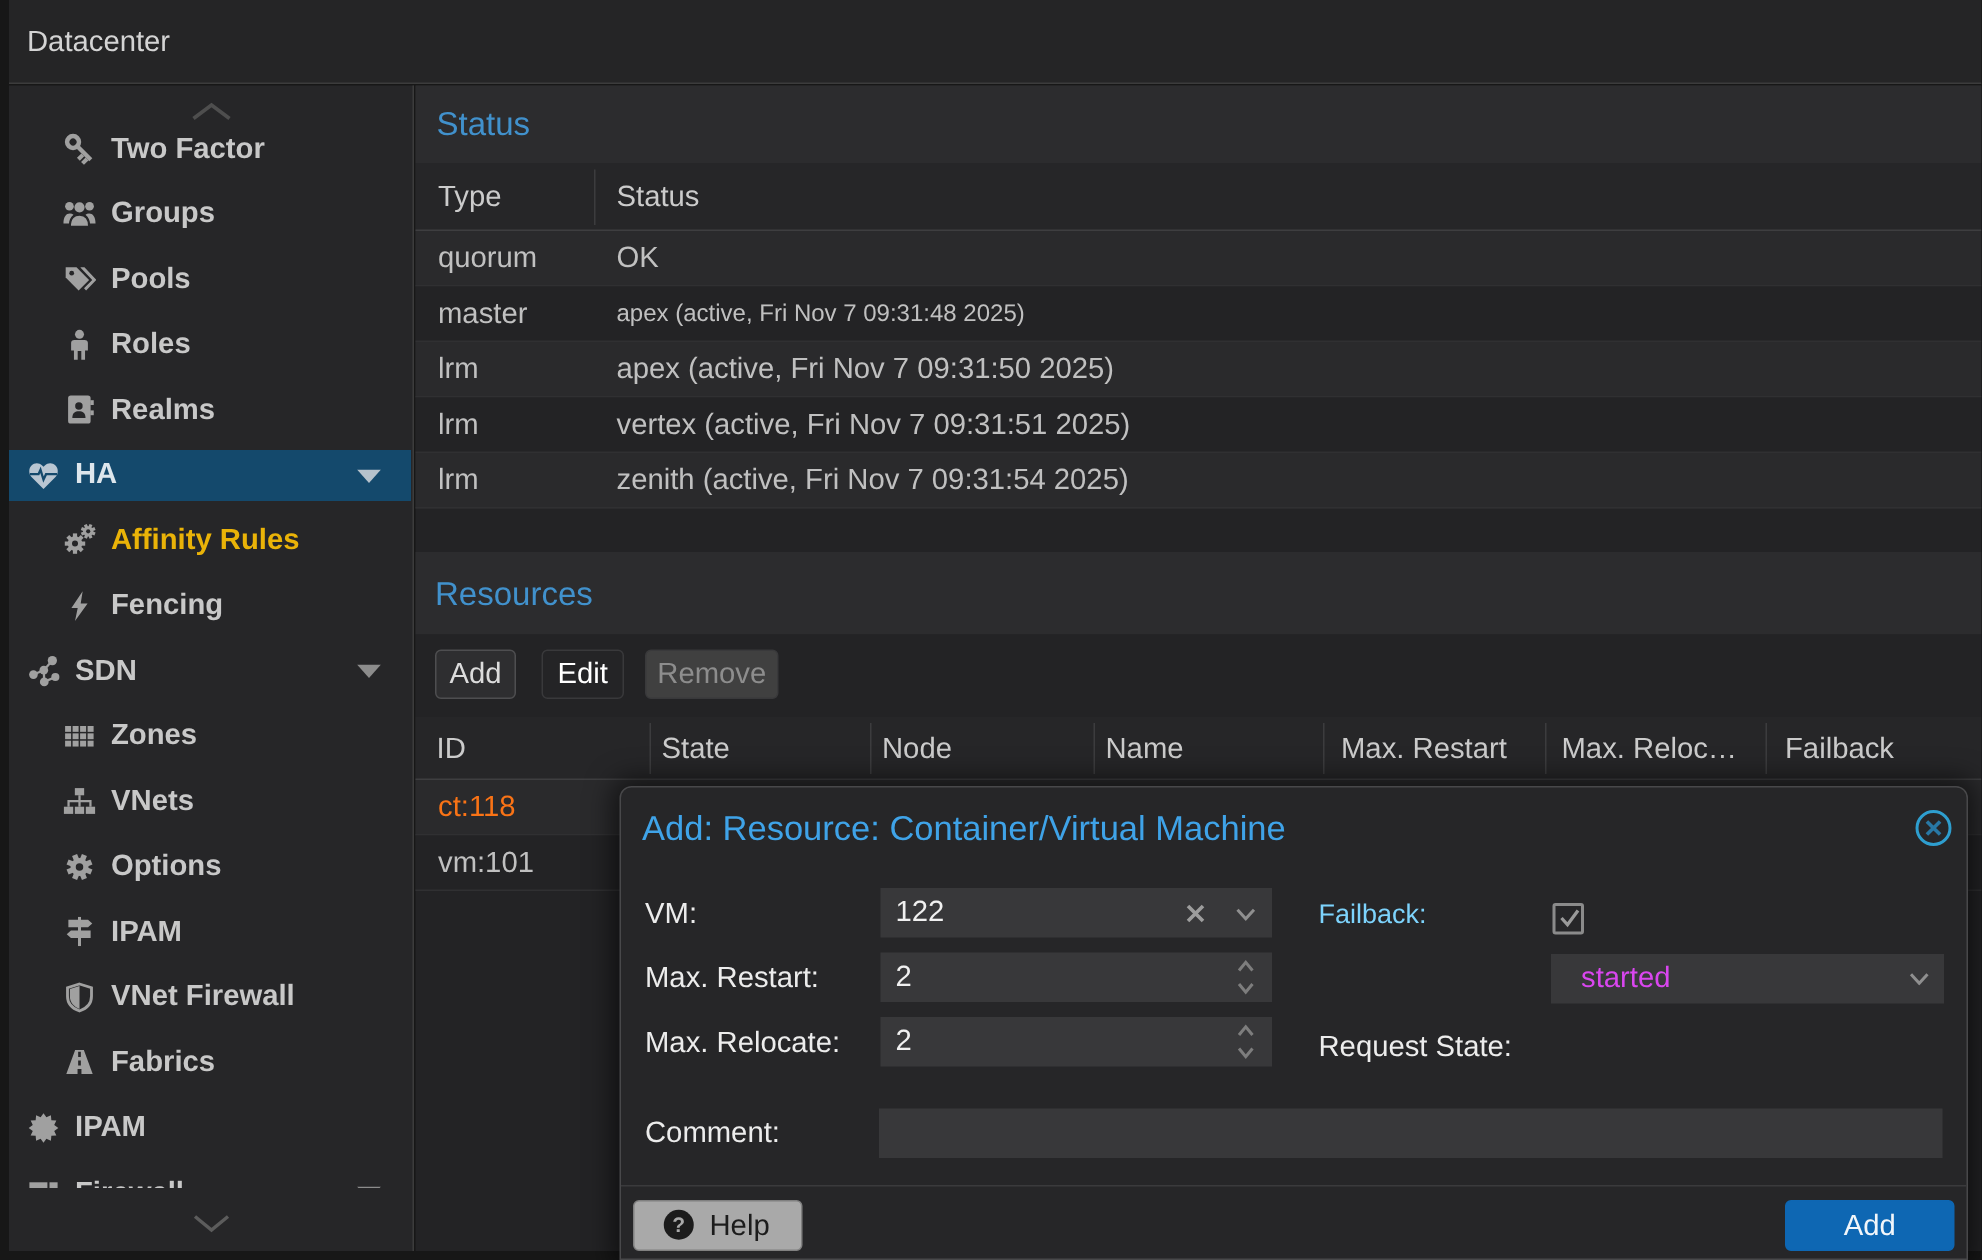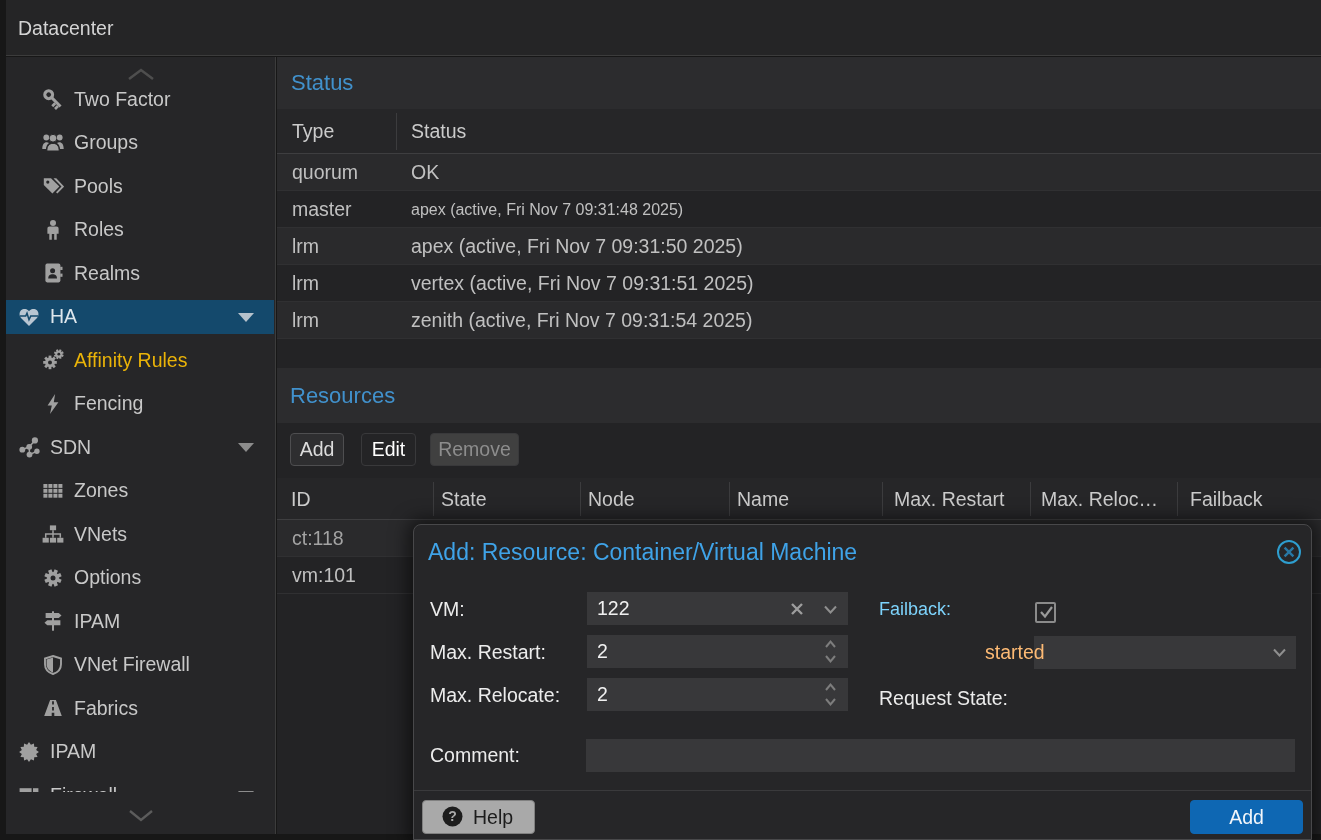--- a/index.html
+++ b/index.html
@@ -9,21 +9,21 @@
 </style></head><body>
 <div style="left:6px;top:0;width:1315px;height:56px;background:#252526;border-bottom:1px solid #3c3c3c;"></div>
 <div class="txt" style="left:18px;top:0;height:56px;line-height:57px;font-size:19.5px;color:#d4d4d4;">Datacenter</div>
 <div style="left:6px;top:57px;width:270px;height:777px;background:#262628;border-right:1px solid #3c3c3c;"></div>
 <svg class="ic" style="left:125px;top:66px" width="32" height="16" viewBox="0 0 32 16">
     <path d="M4 13 L16 4 L28 13" fill="none" stroke="#4e4e4e" stroke-width="2.5"></path>
   </svg>
 <svg class="ic" style="left:127px;top:808px" width="28" height="15" viewBox="0 0 28 15">
     <path d="M3 3 L14 12 L25 3" fill="none" stroke="#5c5c5c" stroke-width="2.3"></path>
   </svg>
-<div style="left:6px;top:57px;width:270px;height:735px;overflow:hidden;">
+<div style="left:6px;top:57px;width:270px;height:735px;overflow:hidden;font-weight:bold;">
 <svg class="ic" style="left:36px;top:31.0px;color:#a0a0a0" width="22" height="22" viewBox="0 0 22 22">
       <g transform="rotate(-45 11 11)">
         <circle cx="11" cy="4.9" r="3.9" fill="none" stroke="currentColor" stroke-width="3.1"></circle>
         <rect x="9.6" y="8.4" width="2.9" height="13.2" fill="currentColor"></rect>
         <rect x="5.4" y="14.2" width="4.2" height="2.7" fill="currentColor"></rect>
         <rect x="5.4" y="18.1" width="4.2" height="2.7" fill="currentColor"></rect>
       </g>
     </svg>
 <div class="txt" style="left:68px;top:20.5px;height:43px;line-height:43px;font-size:19.5px;color:#c8c8c8;">Two Factor</div>
 <svg class="ic" style="left:36px;top:74.5px;color:#a0a0a0" width="22" height="22" viewBox="0 0 22 22">
@@ -227,21 +227,21 @@
 <div style="left:1030px;top:482px;width:1px;height:34px;background:#3c3c3e;"></div>
 <div style="left:1177px;top:482px;width:1px;height:34px;background:#3c3c3e;"></div>
 <div class="txt" style="left:291px;top:478px;height:42px;line-height:42px;font-size:19.5px;color:#cbcbcb;">ID</div>
 <div class="txt" style="left:441px;top:478px;height:42px;line-height:42px;font-size:19.5px;color:#cbcbcb;">State</div>
 <div class="txt" style="left:588px;top:478px;height:42px;line-height:42px;font-size:19.5px;color:#cbcbcb;">Node</div>
 <div class="txt" style="left:737px;top:478px;height:42px;line-height:42px;font-size:19.5px;color:#cbcbcb;">Name</div>
 <div class="txt" style="left:894px;top:478px;height:42px;line-height:42px;font-size:19.5px;color:#cbcbcb;">Max. Restart</div>
 <div class="txt" style="left:1041px;top:478px;height:42px;line-height:42px;font-size:19.5px;color:#cbcbcb;">Max. Reloc…</div>
 <div class="txt" style="left:1190px;top:478px;height:42px;line-height:42px;font-size:19.5px;color:#cbcbcb;">Failback</div>
 <div style="left:277px;top:520px;width:1044px;height:37px;background:#2a2a2c;border-bottom:1px solid #303032;"></div>
-<div class="txt" style="left:292px;top:520px;height:37px;line-height:37px;font-size:19.5px;color:#a3a3a3;">ct:118</div>
+<div class="txt" style="left:292px;top:520px;height:37px;line-height:37px;font-size:19.5px;color:#f97316;">ct:118</div>
 <div style="left:277px;top:557px;width:1044px;height:37px;background:#232325;border-bottom:1px solid #303032;"></div>
 <div class="txt" style="left:292px;top:557px;height:37px;line-height:37px;font-size:19.5px;color:#c0c0c0;">vm:101</div>
 <div style="left:413px;top:524px;width:899px;height:316px;background:#262628;border:1px solid #48484a;border-radius:8px 8px 0 0;box-shadow:0 0 18px 5px rgba(0,0,0,0.55);"></div>
 <div class="txt" style="left:428px;top:524px;height:54px;line-height:56px;font-size:23px;color:#3fa3e8;">Add: Resource: Container/Virtual Machine</div>
 <svg class="ic" style="left:1276px;top:539px" width="26" height="26" viewBox="0 0 26 26">
 <circle cx="13" cy="13" r="11" fill="none" stroke="#2e9ecf" stroke-width="2"></circle>
 <path d="M8.6 8.6 L17.4 17.4 M17.4 8.6 L8.6 17.4" stroke="#2878a5" stroke-width="2.4"></path>
   </svg>
 <div class="txt" style="left:430px;top:592px;height:34px;line-height:34px;font-size:19.5px;color:#ececec;">VM:</div>
 <div style="left:587px;top:592px;width:261px;height:33px;background:#38383a;"></div>
@@ -266,21 +266,21 @@
     <path d="M2 8 L6.5 2.5 L11 8" fill="none" stroke="#7d7d7d" stroke-width="2"></path>
     <path d="M2 17 L6.5 22.5 L11 17" fill="none" stroke="#7d7d7d" stroke-width="2"></path>
   </svg>
 <div class="txt" style="left:879px;top:592px;height:34px;line-height:34px;font-size:18px;color:#7dd3fc;">Failback:</div>
 <div style="left:1035px;top:602px;width:21px;height:21px;border:2px solid #8b8b8b;border-radius:2px;"></div>
 <svg class="ic" style="left:1039px;top:605px" width="15" height="14" viewBox="0 0 15 14">
     <path d="M2 7 L6 11.5 L13 2" fill="none" stroke="#9a9a9a" stroke-width="2.2"></path>
   </svg>
 <div class="txt" style="left:879px;top:635px;height:34px;line-height:34px;font-size:19.5px;color:#ececec;margin-top:46px;">Request State:</div>
 <div style="left:1034px;top:636px;width:262px;height:33px;background:#38383a;"></div>
-<div class="txt" style="left:985px;top:636px;height:16px;line-height:33px;font-size:19.5px;color:#fdba74;">started</div>
+<div class="txt" style="left:1054px;top:636px;height:16px;line-height:33px;font-size:19.5px;color:#d946ef;">started</div>
 <svg class="ic" style="left:1272px;top:648px" width="15" height="9" viewBox="0 0 15 9">
     <path d="M2 1.5 L7.5 7.5 L13 1.5" fill="none" stroke="#8f8f8f" stroke-width="2"></path>
   </svg>
 <div class="txt" style="left:430px;top:738px;height:34px;line-height:34px;font-size:19.5px;color:#ececec;">Comment:</div>
 <div style="left:586px;top:739px;width:709px;height:33px;background:#38383a;"></div>
 <div style="left:414px;top:790px;width:897px;height:1px;background:#3a3a3c;"></div>
 <div style="left:422px;top:800px;width:113px;height:34px;background:#a9a9a9;border:1px solid #808080;border-radius:4px;"></div>
 <svg class="ic" style="left:442px;top:806px" width="21" height="21" viewBox="0 0 21 21">
     <circle cx="10.5" cy="10.5" r="10" fill="#1c1c1c"></circle>
     <text x="10.5" y="15.4" text-anchor="middle" font-size="14" font-weight="bold" fill="#a9a9a9" font-family="Liberation Sans">?</text>

